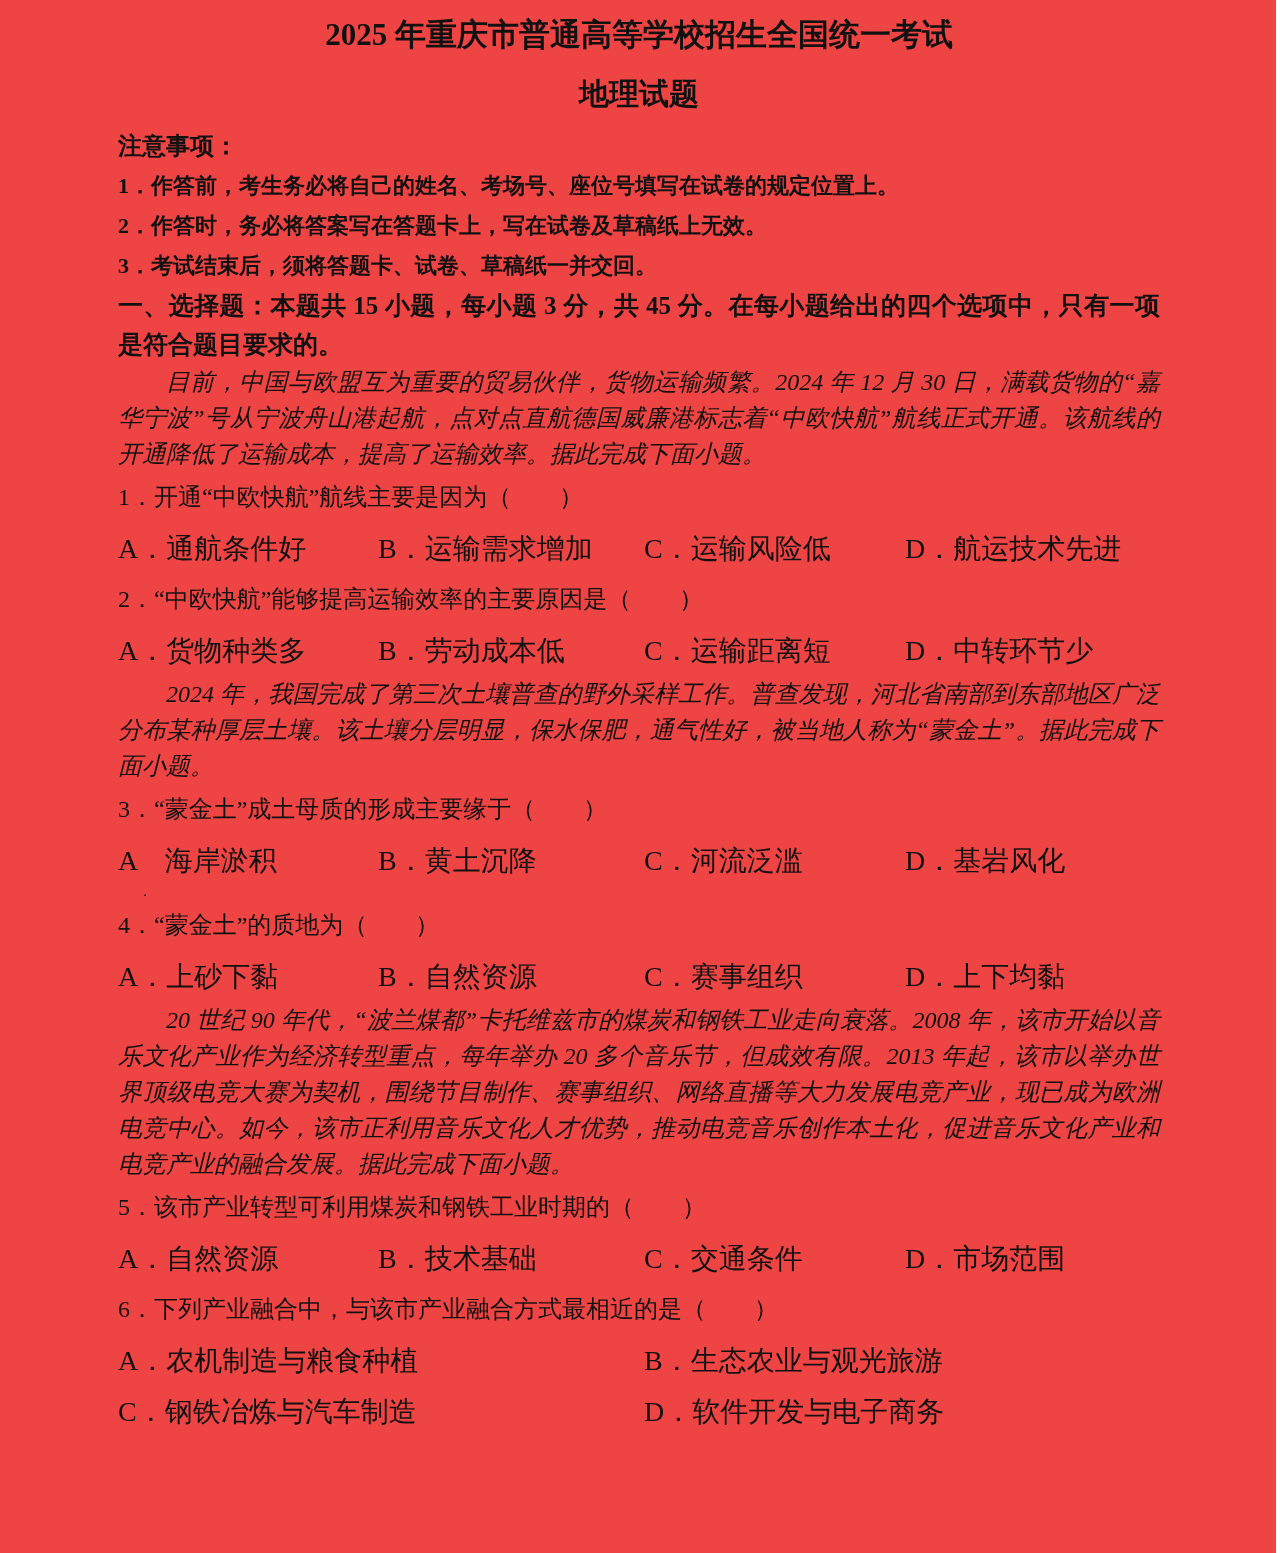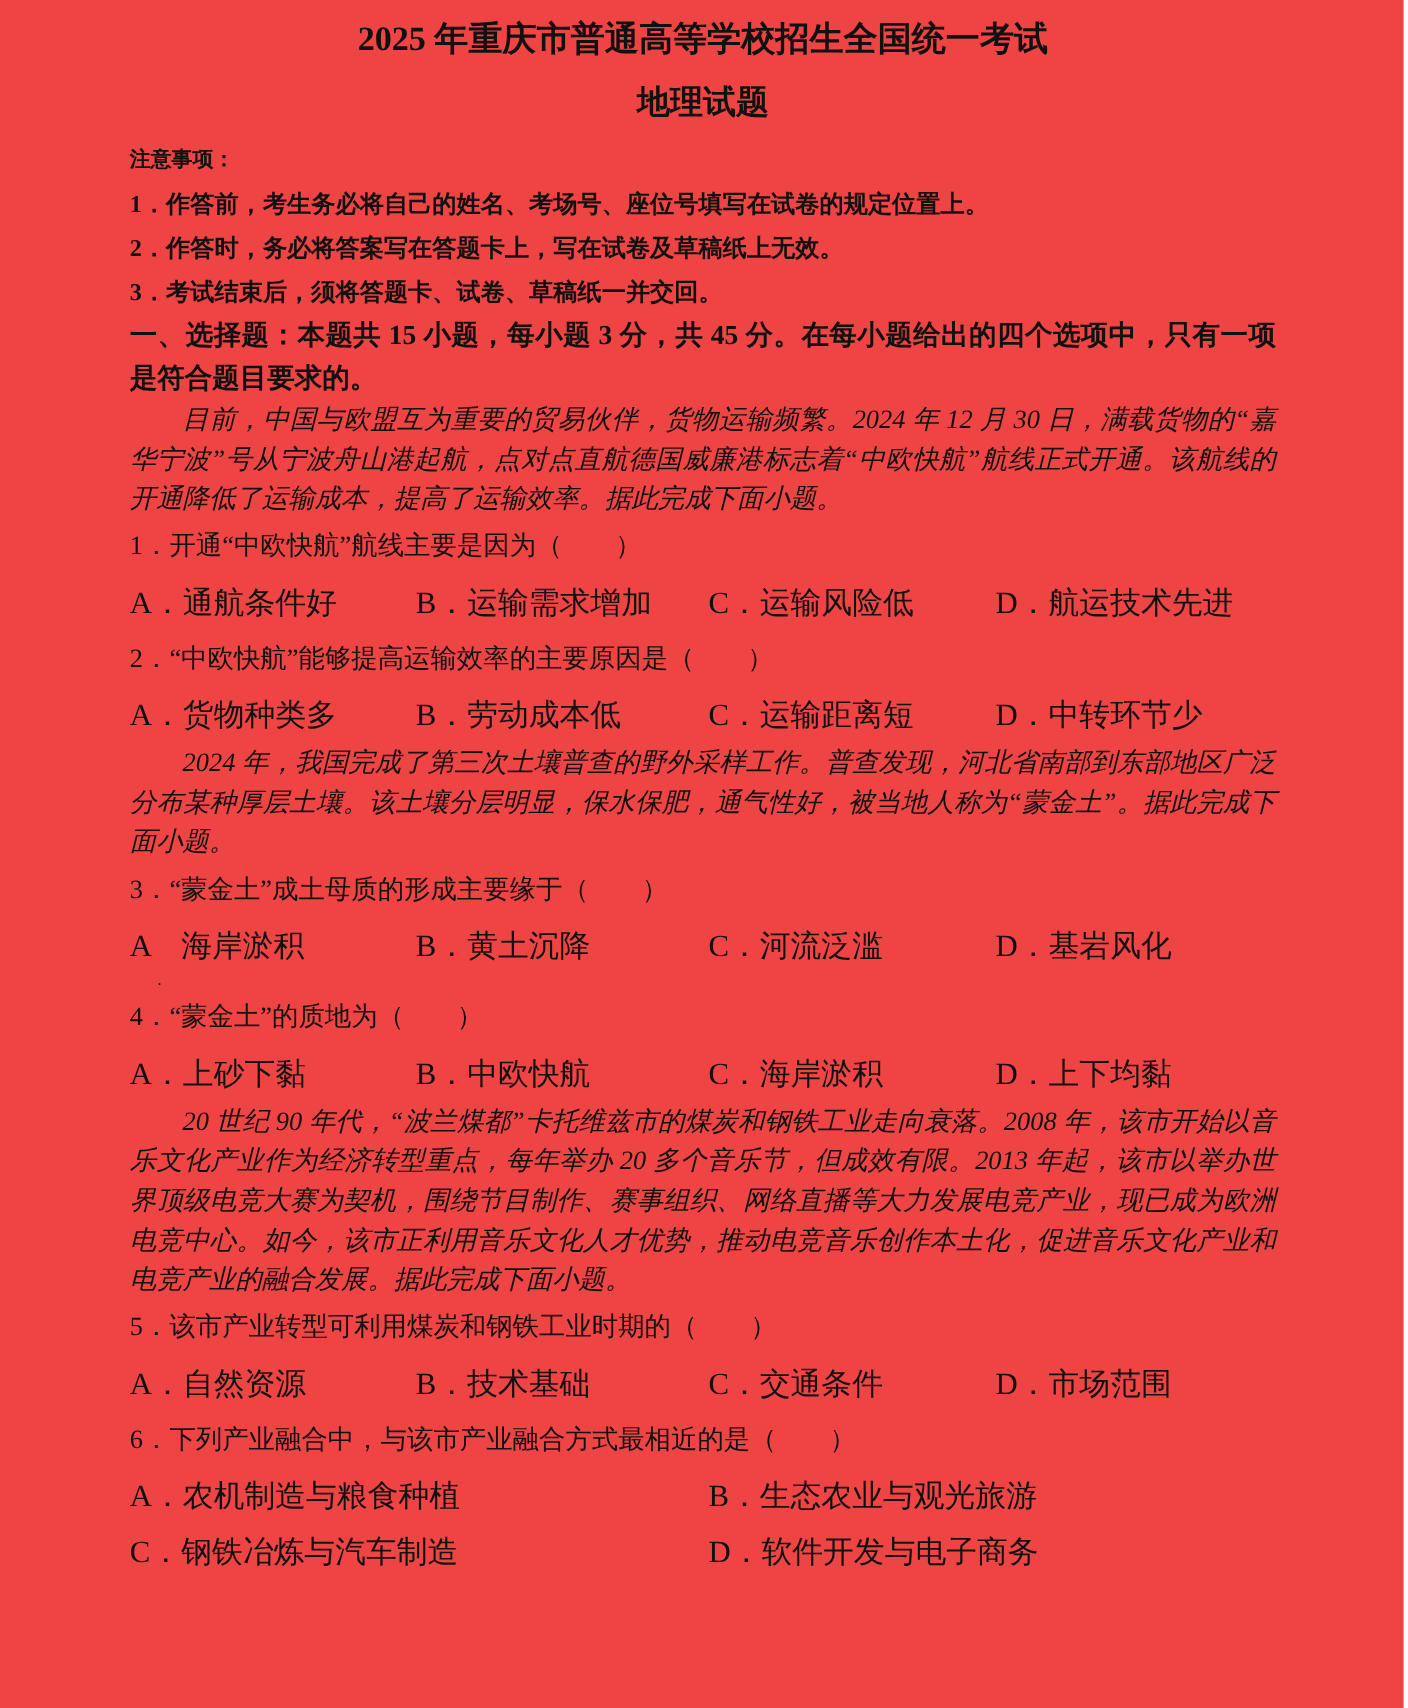--- a/index.html
+++ b/index.html
@@ -6,21 +6,21 @@
   .page{
     width:1276px;height:1553px;box-sizing:border-box;
     padding:12px 116px 16px 118px;
     background:#ef4444;color:#111;
     font-family:"Liberation Serif","DejaVu Serif",serif;
     overflow:hidden;
   }
   .title{margin:0;text-align:center;font-weight:bold;font-size:31px;line-height:46px;}
   .subtitle{margin:14px 0 0 0;text-align:center;font-weight:bold;font-size:30px;line-height:44px;}
   .notice{margin-top:10px;}
-  .notice-heading{font-weight:bold;font-size:19px;line-height:40px;}
+  .notice-heading{font-weight:bold;font-size:24px;line-height:40px;}
   .notice-item{font-weight:bold;font-size:22px;line-height:40px;}
   .section-header{font-weight:bold;font-size:25px;line-height:39px;text-align:justify;}
   .passage{
     margin:0;font-size:24px;line-height:36px;text-indent:2em;
     text-align:justify;font-style:italic;
   }
   .qline{font-size:24px;line-height:51px;}
   .options-row{display:flex;font-size:28px;line-height:51px;}
   .opt-c1{width:260px;}
   .opt-c2{width:266px;}
@@ -72,22 +72,22 @@
     <span class="opt-c1">A　海岸淤积</span>
     <span class="opt-c2">B．黄土沉降</span>
     <span class="opt-c3">C．河流泛滥</span>
     <span class="opt-c4">D．基岩风化</span>
   </div>
   <div class="artifact-dot">．</div>
 
   <div class="qline">4．“蒙金土”的质地为（　　）</div>
   <div class="options-row">
     <span class="opt-c1">A．上砂下黏</span>
-    <span class="opt-c2">B．中欧快航</span>
-    <span class="opt-c3">C．海岸淤积</span>
+    <span class="opt-c2">B．自然资源</span>
+    <span class="opt-c3">C．赛事组织</span>
     <span class="opt-c4">D．上下均黏</span>
   </div>
 
   <p class="passage">20 世纪 90 年代，“波兰煤都”卡托维兹市的煤炭和钢铁工业走向衰落。2008 年，该市开始以音乐文化产业作为经济转型重点，每年举办 20 多个音乐节，但成效有限。2013 年起，该市以举办世界顶级电竞大赛为契机，围绕节目制作、赛事组织、网络直播等大力发展电竞产业，现已成为欧洲电竞中心。如今，该市正利用音乐文化人才优势，推动电竞音乐创作本土化，促进音乐文化产业和电竞产业的融合发展。据此完成下面小题。</p>
 
   <div class="qline">5．该市产业转型可利用煤炭和钢铁工业时期的（　　）</div>
   <div class="options-row">
     <span class="opt-c1">A．自然资源</span>
     <span class="opt-c2">B．技术基础</span>
     <span class="opt-c3">C．交通条件</span>

